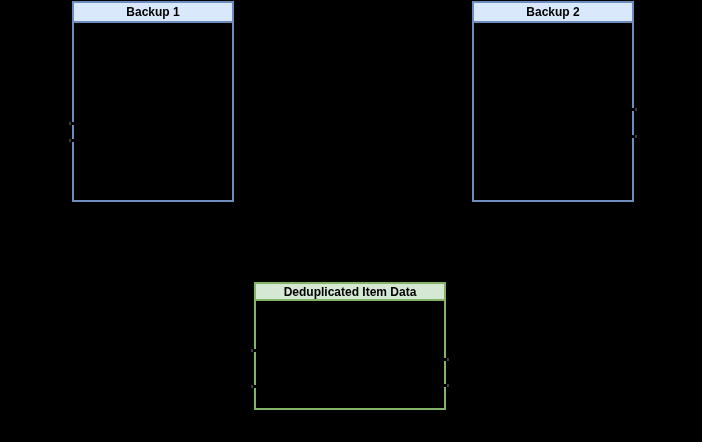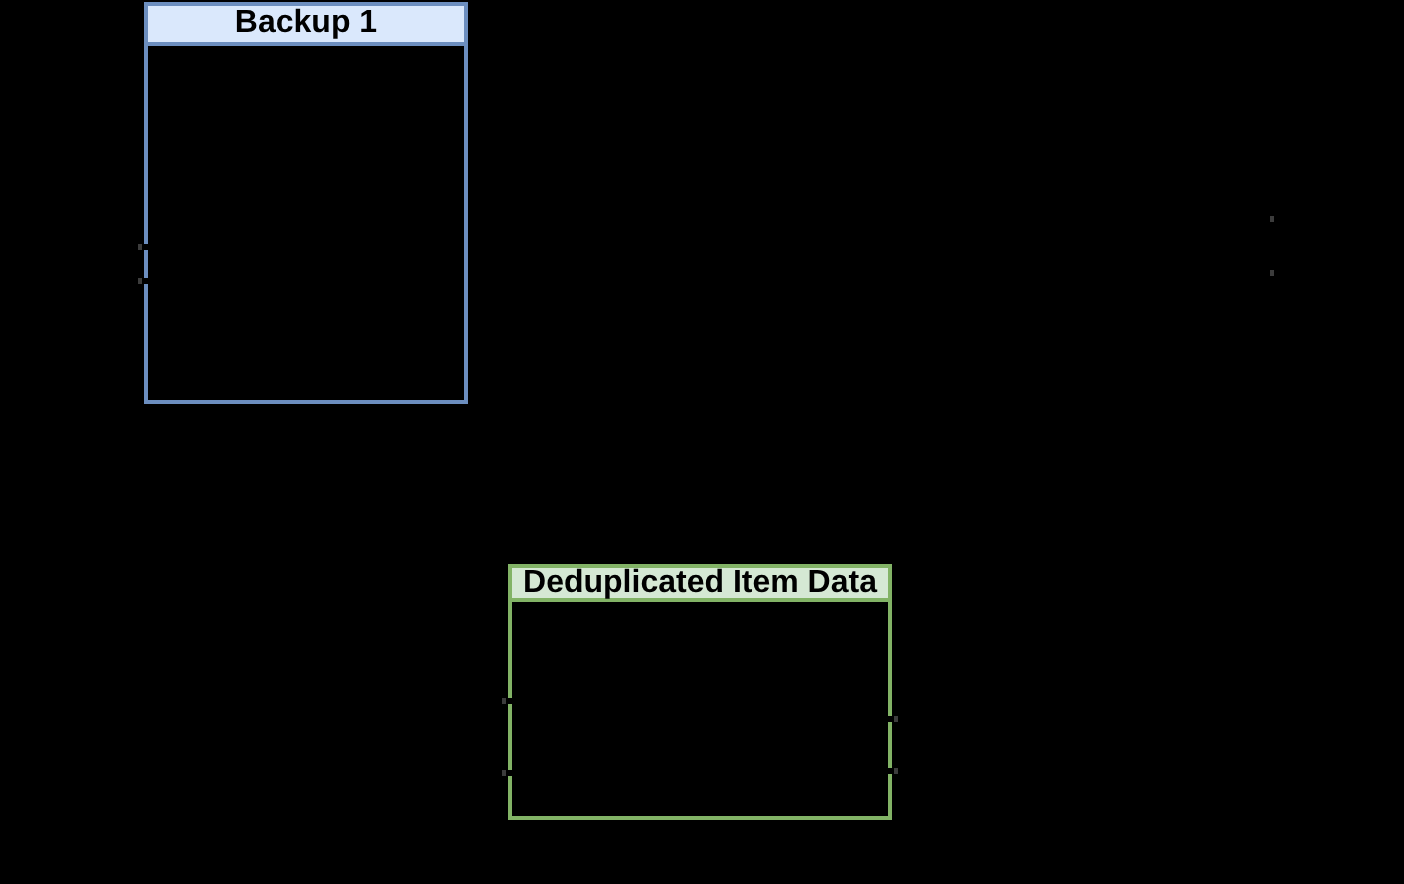--- a/index.html
+++ b/index.html
@@ -15,21 +15,21 @@
     position: absolute;
     border: 2px solid;
     background: transparent;
   }
   .node-header {
     display: flex;
     align-items: center;
     justify-content: center;
     border-bottom: 2px solid;
     font-weight: bold;
-    font-size: 16px;
+    font-size: 12px;
     line-height: 1;
     white-space: nowrap;
   }
   .node-body { width: 100%; }
   .node--backup1 { left: 72px;  top: 1px;   width: 162px; height: 201px; }
   .node--backup2 { left: 472px; top: 1px;   width: 162px; height: 201px; }
   .node--dedup   { left: 254px; top: 282px; width: 192px; height: 128px; }
   .node--backup1 .node-header, .node--backup2 .node-header { height: 20px; }
   .node--dedup .node-header { height: 17px; }
 
@@ -64,20 +64,26 @@
 
 <div class="canvas" style="background-color: rgb(0, 0, 0);">
 
   <div class="node node--backup1" style="border-color: rgb(108, 142, 191);">
     <div class="node-header" style="background-color: rgb(218, 232, 252); border-color: rgb(108, 142, 191); color: rgb(0, 0, 0);">
       <span>Backup 1</span>
     </div>
     <div class="node-body"></div>
   </div>
 
+  <div class="node node--backup2" style="border-color: rgb(108, 142, 191);">
+    <div class="node-header" style="background-color: rgb(218, 232, 252); border-color: rgb(108, 142, 191); color: rgb(0, 0, 0);">
+      <span>Backup 2</span>
+    </div>
+    <div class="node-body"></div>
+  </div>
 
   <div class="node node--dedup" style="border-color: rgb(130, 179, 102);">
     <div class="node-header" style="background-color: rgb(213, 232, 212); border-color: rgb(130, 179, 102); color: rgb(0, 0, 0);">
       <span>Deduplicated Item Data</span>
     </div>
     <div class="node-body"></div>
   </div>
 
   <div class="notch notch--out-left  notch--b1a"></div>
   <div class="notch notch--out-left  notch--b1b"></div>

